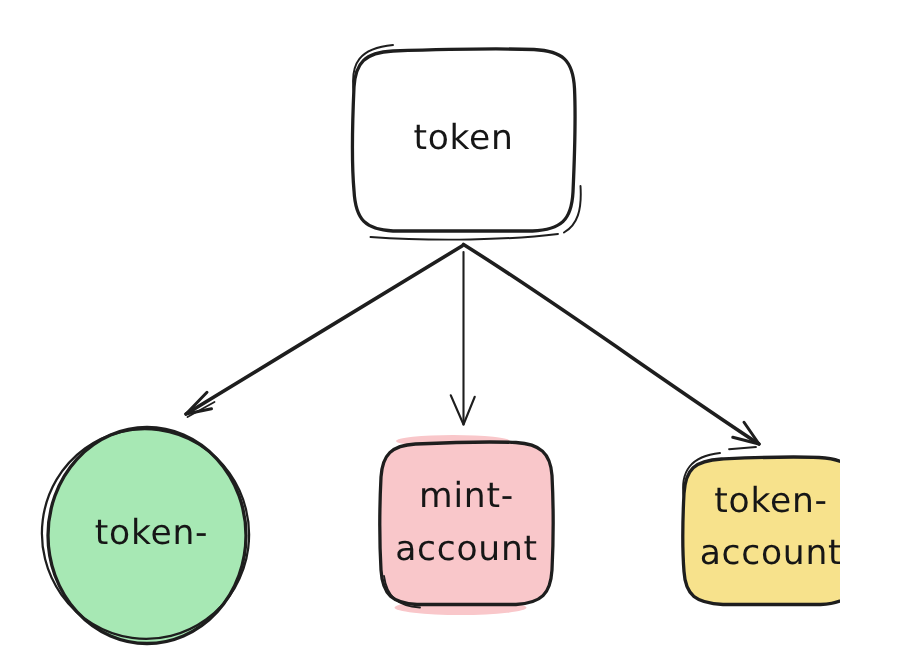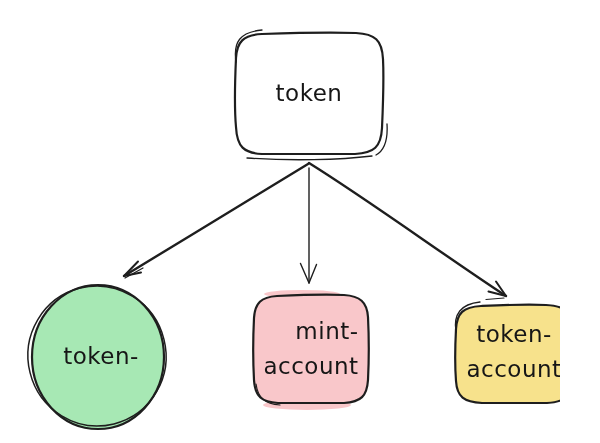--- a/index.html
+++ b/index.html
@@ -97,21 +97,21 @@
   </svg>
 
   <div class="label" style="left:309px; top:93px;">
     <span class="ln">token</span>
   </div>
 
   <div class="label" style="left:101px; top:356px;">
     <span class="ln">token-</span>
   </div>
 
-  <div class="label" style="left:311px; top:349px;text-align:right;">
+  <div class="label" style="left:311px; top:349px;">
     <span class="ln">mint-</span>
     <span class="ln">account</span>
   </div>
 
   <div class="label" style="left:514px; top:352px;">
     <span class="ln">token-</span>
     <span class="ln">account</span>
   </div>
 
 </div>

